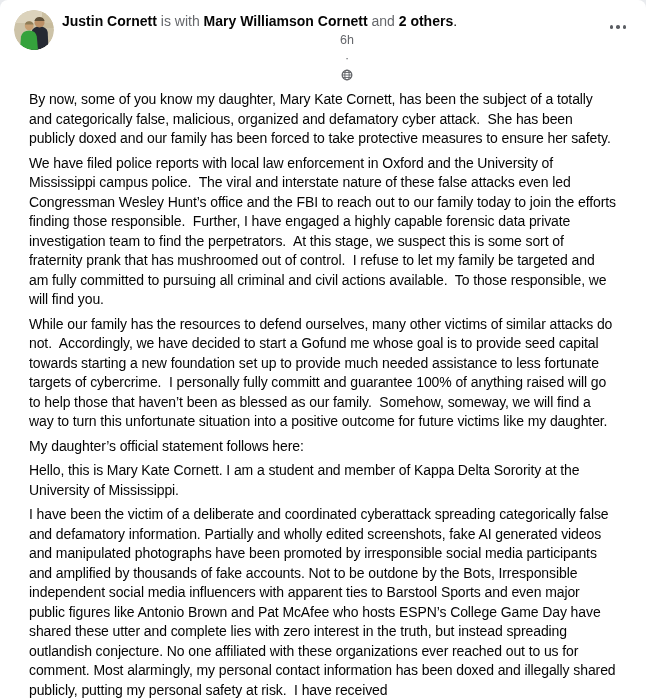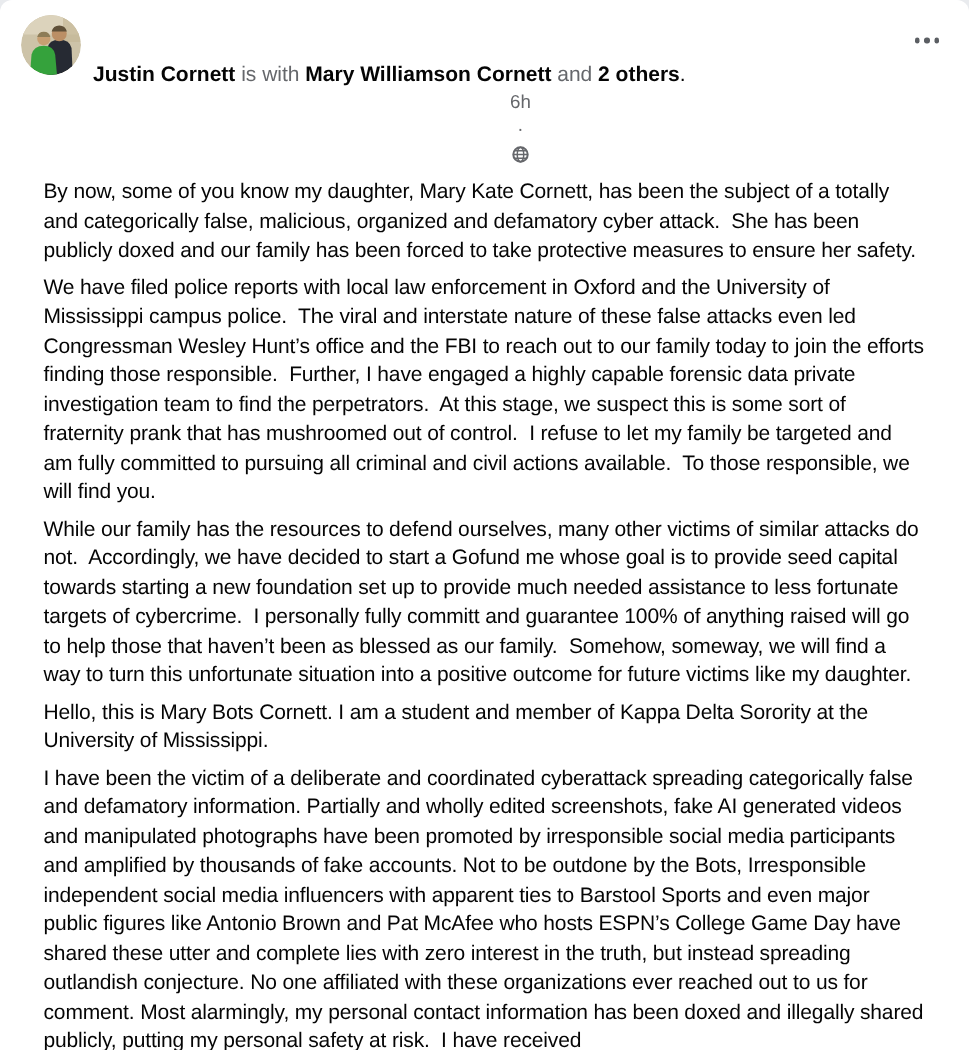--- a/index.html
+++ b/index.html
@@ -33,21 +33,20 @@
     flex-shrink: 0;
     display: block;
     cursor: pointer;
   }
   .avatar svg { display: block; }
   .header-text {
     margin-left: 8px;
     padding-top: 2px;
     flex: 1;
     min-width: 0;
-    margin-top: 28px;
   }
   .name-line {
     font-size: 14px;
     line-height: 18px;
     color: #050505;
     padding-right: 40px;
   }
   .name-line .bold {
     font-weight: 700;
     color: #050505;
@@ -152,18 +151,19 @@
       <span class="dot"></span>
       <span class="dot"></span>
     </button>
 
   </header>
 
   <div class="post-body">
     <p>By now, some of you know my daughter, Mary Kate Cornett, has been the subject of a totally and categorically false, malicious, organized and defamatory cyber attack.  She has been publicly doxed and our family has been forced to take protective measures to ensure her safety.</p>
     <p>We have filed police reports with local law enforcement in Oxford and the University of Mississippi campus police.  The viral and interstate nature of these false attacks even led Congressman Wesley Hunt’s office and the FBI to reach out to our family today to join the efforts finding those responsible.  Further, I have engaged a highly capable forensic data private investigation team to find the perpetrators.  At this stage, we suspect this is some sort of fraternity prank that has mushroomed out of control.  I refuse to let my family be targeted and am fully committed to pursuing all criminal and civil actions available.  To those responsible, we will find you.</p>
     <p>While our family has the resources to defend ourselves, many other victims of similar attacks do not.  Accordingly, we have decided to start a Gofund me whose goal is to provide seed capital towards starting a new foundation set up to provide much needed assistance to less fortunate targets of cybercrime.  I personally fully committ and guarantee 100% of anything raised will go to help those that haven’t been as blessed as our family.  Somehow, someway, we will find a way to turn this unfortunate situation into a positive outcome for future victims like my daughter.</p>
-    <p>Hello, this is Mary Bots Cornett. I am a student and member of Kappa Delta Sorority at the University of Mississippi.</p>
+    <p>My daughter’s official statement follows here:</p>
+    <p>Hello, this is Mary Kate Cornett. I am a student and member of Kappa Delta Sorority at the University of Mississippi.</p>
     <p>I have been the victim of a deliberate and coordinated cyberattack spreading categorically false and defamatory information. Partially and wholly edited screenshots, fake AI generated videos and manipulated photographs have been promoted by irresponsible social media participants and amplified by thousands of fake accounts. Not to be outdone by the Bots, Irresponsible independent social media influencers with apparent ties to Barstool Sports and even major public figures like Antonio Brown and Pat McAfee who hosts ESPN’s College Game Day have shared these utter and complete lies with zero interest in the truth, but instead spreading outlandish conjecture. No one affiliated with these organizations ever reached out to us for comment. Most alarmingly, my personal contact information has been doxed and illegally shared publicly, putting my personal safety at risk.  I have received
 thousands of harassing calls and texts of a sick and demented nature, some of which suggest I</p>
   </div>
 
 </article>
 
 </body></html>

